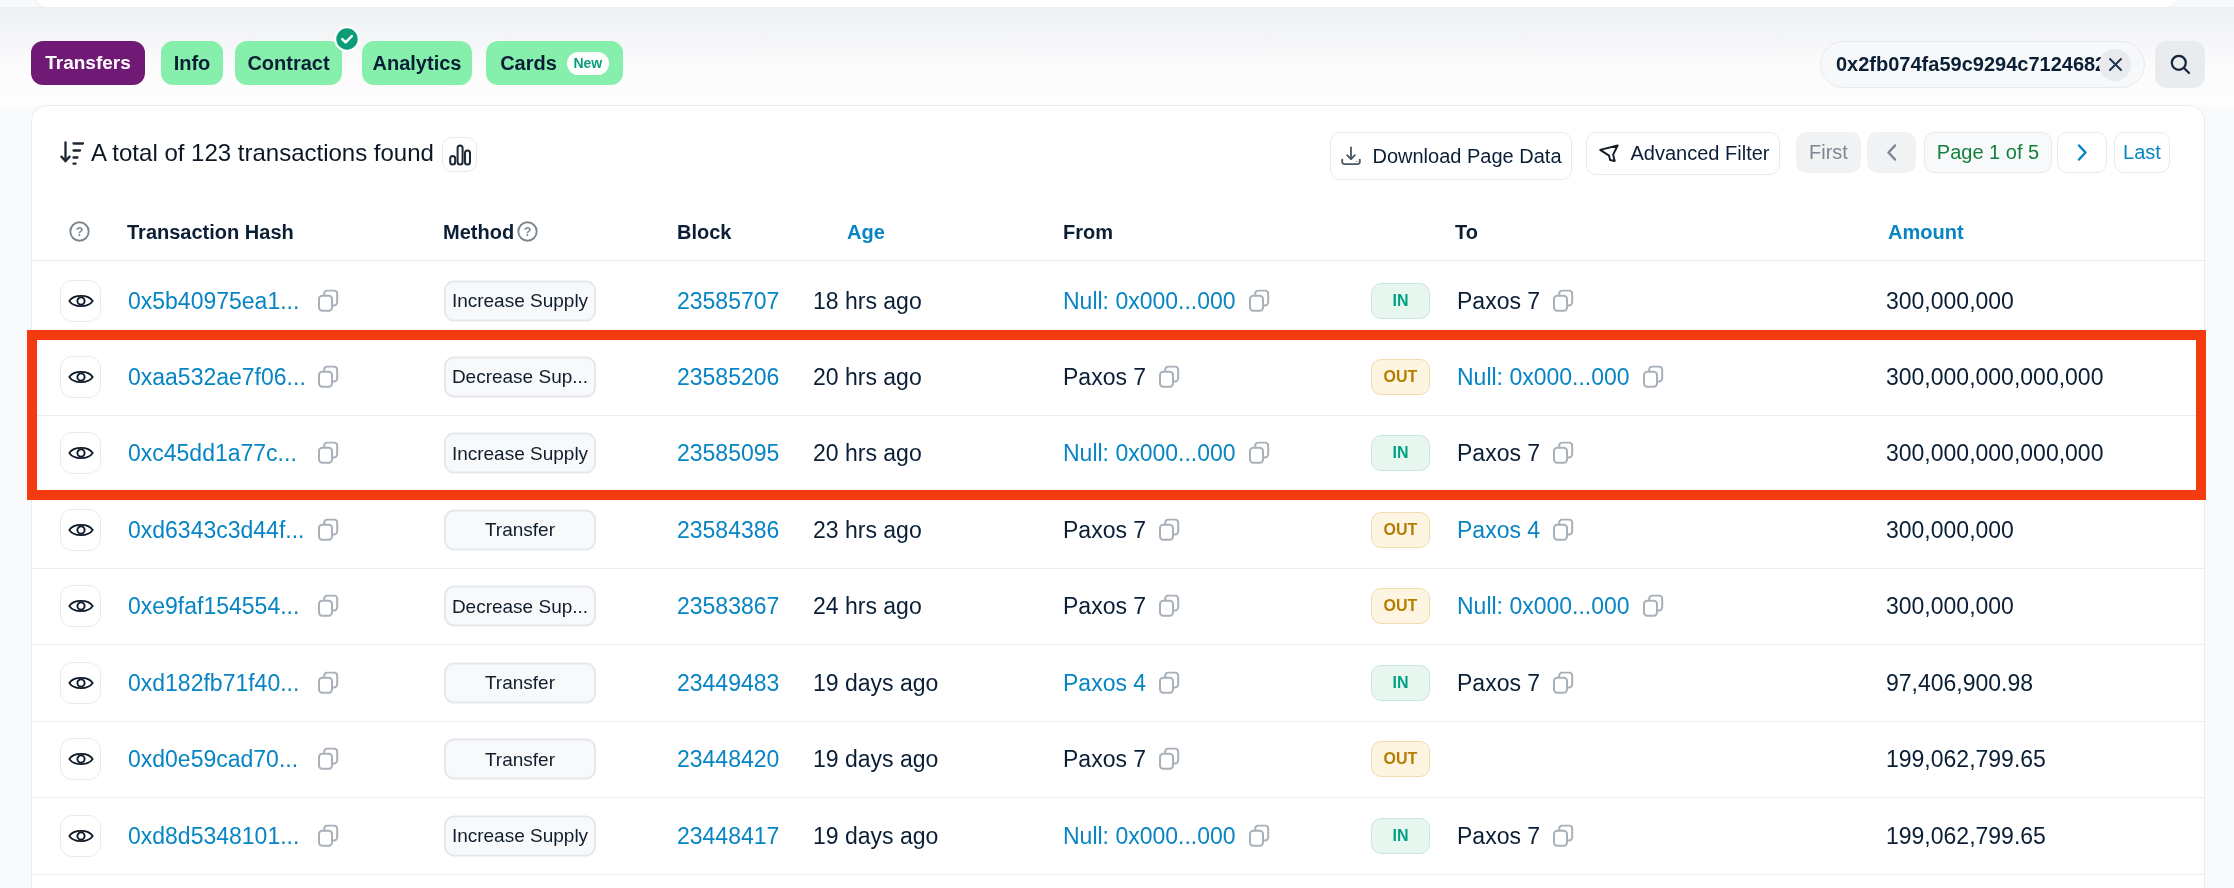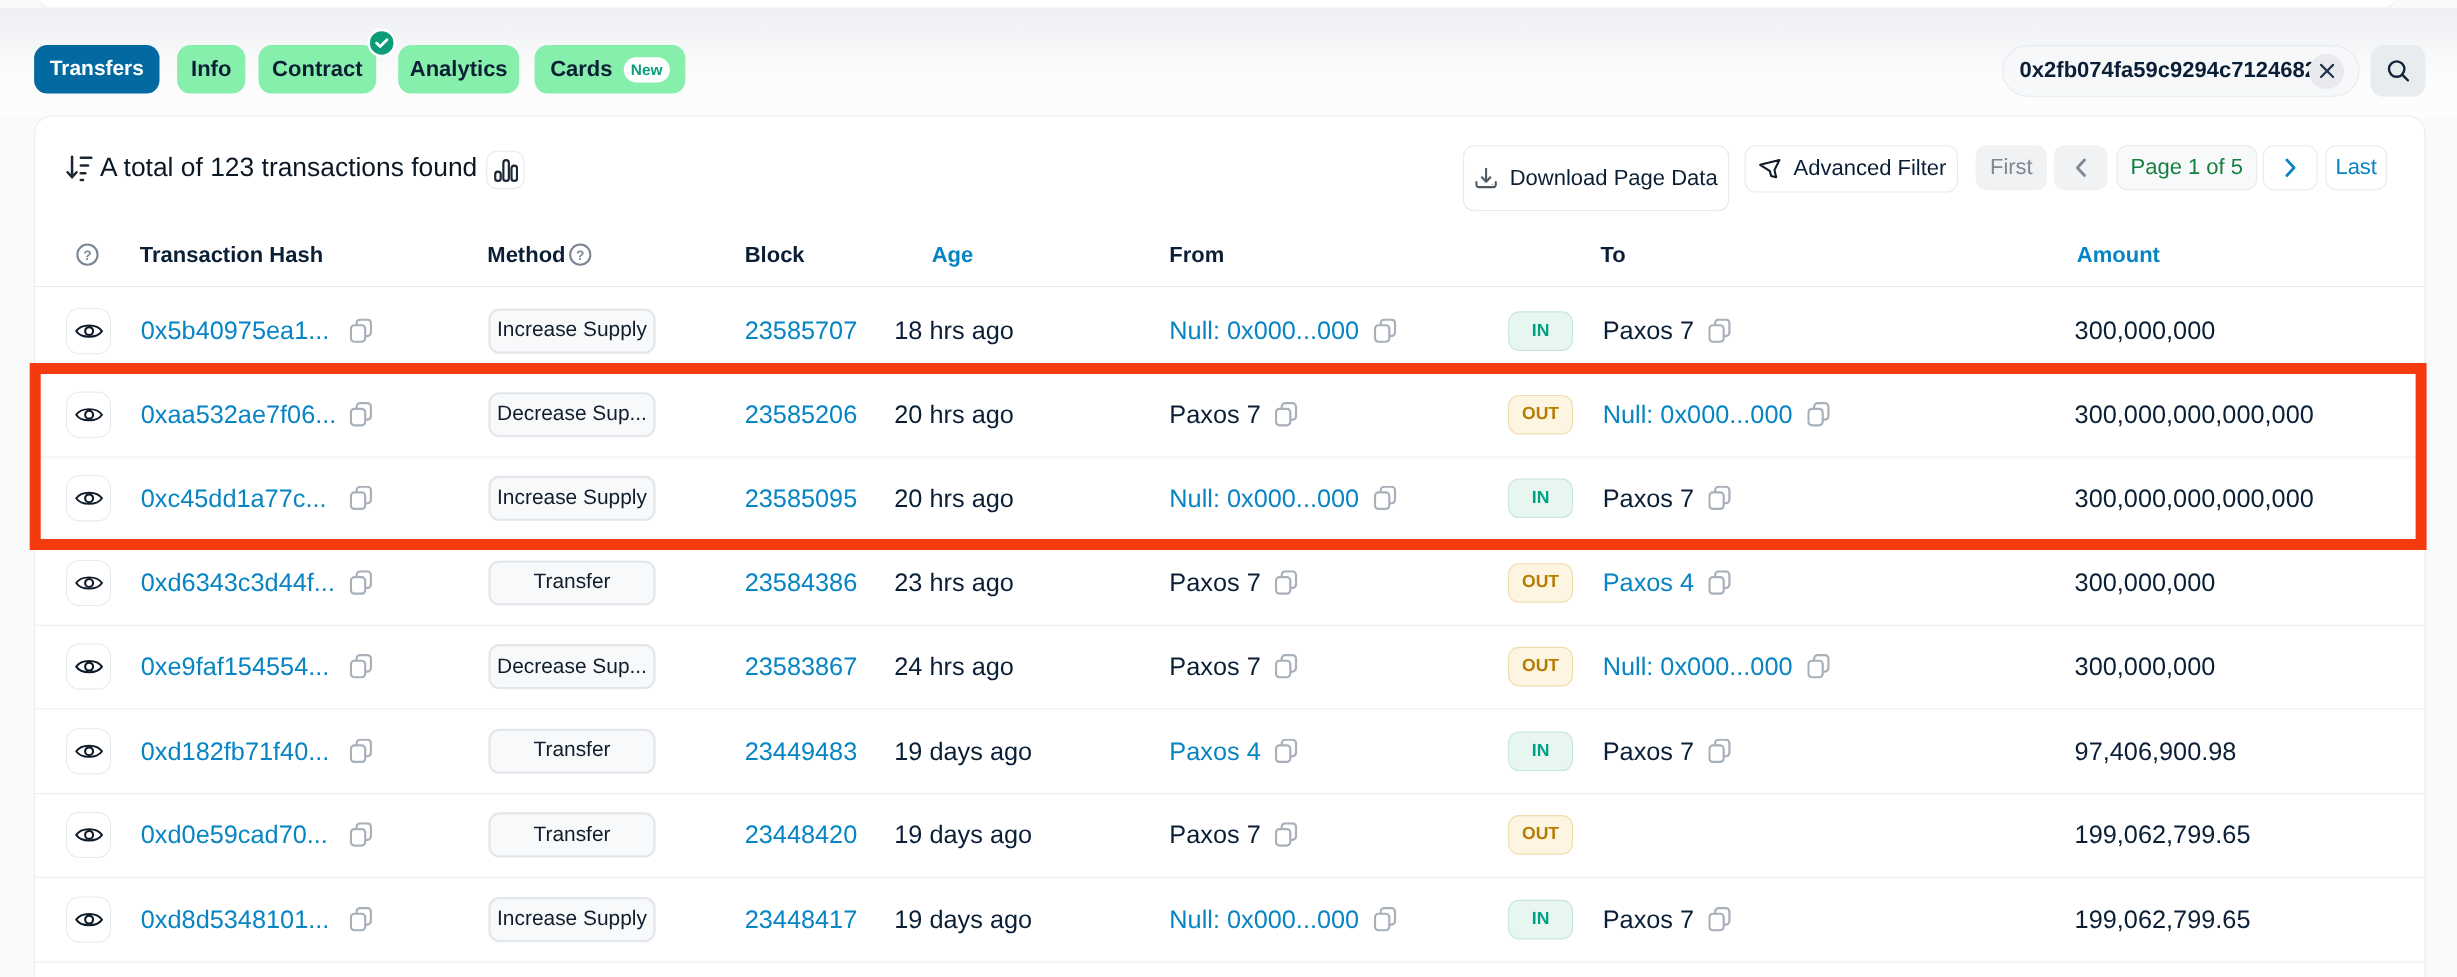--- a/index.html
+++ b/index.html
@@ -24,21 +24,21 @@
 .badge{left:1339px;width:59px;height:36px;border-radius:10px;display:flex;align-items:center;justify-content:center;font-size:16px;font-weight:bold}
 .bin{background:#e8f6f0;border:1px solid #c8e7da;color:#00a186}
 .bout{background:#fdf4e1;border:1px solid #f0dcae;color:#b47d00}
 .tocell{left:1425px;font-size:23px;display:flex;align-items:center;gap:13px}
 .amt{left:1854px;font-size:23px;color:#0a1e35}
 </style></head>
 <body>
 <div class="topbar"></div>
 <div class="grad"></div>
 
-<div class="tab" style="left:31px;width:114px;background:#0369a1;color:#fff;font-size:19px">Transfers</div>
+<div class="tab" style="left:31px;width:114px;background:#701a75;color:#fff;font-size:19px">Transfers</div>
 <div class="tab" style="left:161px;width:62px">Info</div>
 <div class="tab" style="left:235px;width:107px">Contract</div>
 <div class="abs" style="left:334px;top:26px;z-index:3"><svg width="26" height="26" viewBox="0 0 26 26">
       <circle cx="13" cy="13" r="11.8" fill="#0a9d78" stroke="#fff" stroke-width="2.2"></circle>
       <path d="M8.3 13.2 L11.6 16.3 L17.8 10.2" fill="none" stroke="#fff" stroke-width="2.5" stroke-linecap="round" stroke-linejoin="round"></path>
     </svg></div>
 <div class="tab" style="left:362px;width:110px">Analytics</div>
 <div class="tab" style="left:486px;width:137px;gap:10px">Cards <span style="background:#fff;color:#0a9d78;font-size:14px;font-weight:bold;width:42px;height:23px;display:inline-flex;align-items:center;justify-content:center;border-radius:999px">New</span></div>
 
 <div class="abs" style="left:1820px;top:41px;width:325px;height:47px;background:#f6f8f9;border:1.5px solid #e7eaee;border-radius:24px;display:flex;align-items:center;padding-left:15px">
@@ -68,21 +68,21 @@
     </svg></div>
 <div class="abs" style="left:91px;top:139px;font-size:24px;color:#0c1726">A total of 123 transactions found</div>
 <div class="btn" style="left:442px;top:137px;width:35px;height:35px;border-radius:10px">
     <svg width="22" height="22" viewBox="0 0 22 22" fill="none" stroke="#1c2733" stroke-width="2">
       <rect x="1.2" y="12" width="5" height="8.5" rx="2.5"></rect>
       <rect x="8.6" y="1.5" width="5" height="19" rx="2.5"></rect>
       <rect x="16" y="6.5" width="5" height="14" rx="2.5"></rect>
     </svg>
   </div>
 
-<div class="btn" style="left:1330px;top:132px;width:242px;height:60px;gap:10px"><svg width="22" height="22" viewBox="0 0 16 16" fill="none" stroke="#4d5865" stroke-width="1.35" stroke-linecap="round" stroke-linejoin="round">
+<div class="btn" style="left:1330px;top:132px;width:242px;height:48px;gap:10px"><svg width="22" height="22" viewBox="0 0 16 16" fill="none" stroke="#4d5865" stroke-width="1.35" stroke-linecap="round" stroke-linejoin="round">
       <path d="M8 1.8 V10"></path>
       <path d="M5.2 7.4 L8 10.3 L10.8 7.4"></path>
       <path d="M1.6 10.6 V12.3 A1.6 1.6 0 0 0 3.2 13.9 H12.8 A1.6 1.6 0 0 0 14.4 12.3 V10.6"></path>
       <circle cx="12.1" cy="12" r="0.4" fill="#4d5865" stroke="none"></circle>
     </svg>Download Page Data</div>
 <div class="btn" style="left:1586px;top:132px;width:194px;height:43px;gap:8px"><svg width="26" height="25" viewBox="0 0 26 25" fill="none" stroke="#111b27" stroke-width="1.9" stroke-linejoin="round" stroke-linecap="round" style="transform:rotate(-14deg);margin-top:2px">
       <path d="M4.6 5.6 H22.6 L16 13.4 V20 L11.8 17.9 V13.4 Z"></path>
     </svg>Advanced Filter</div>
 <div class="btn" style="left:1796px;top:132px;width:65px;height:41px;background:#f0f2f4;border:none;color:#7e8793">First</div>
 <div class="btn" style="left:1867px;top:132px;width:49px;height:41px;background:#f0f2f4;border:none">

